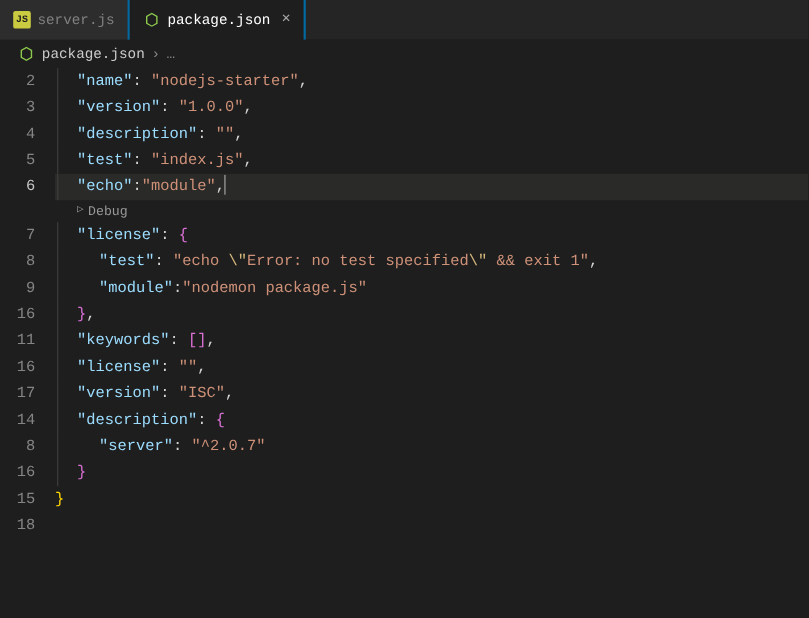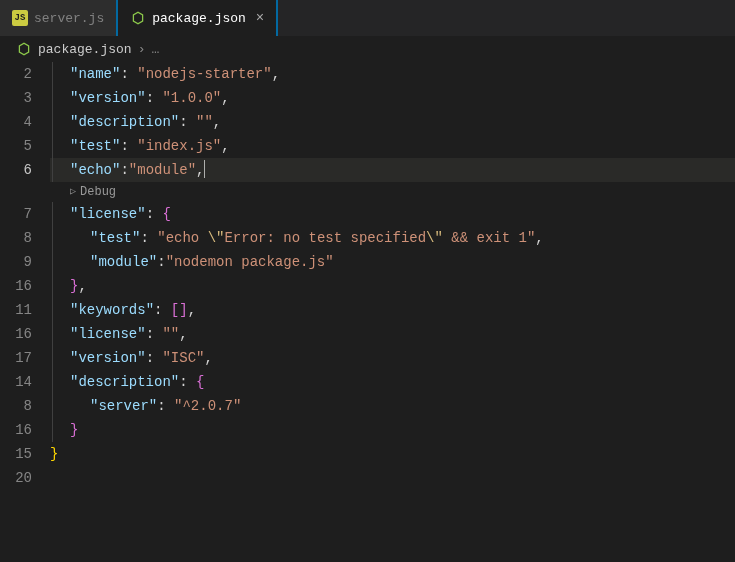--- a/index.html
+++ b/index.html
@@ -125,21 +125,21 @@
     <div class="ln">8</div>
     <div class="ln">9</div>
     <div class="ln">16</div>
     <div class="ln">11</div>
     <div class="ln">16</div>
     <div class="ln">17</div>
     <div class="ln">14</div>
     <div class="ln">8</div>
     <div class="ln">16</div>
     <div class="ln">15</div>
-    <div class="ln">20</div>
+    <div class="ln">18</div>
   </div>
 
   <div class="code">
 
     <div class="line"><span class="indent-guide g1"></span><span class="pad"><span class="key"><span>"</span><span>name</span><span>"</span></span><span class="punct">:</span><span class="punct"> </span><span class="str"><span>"</span><span>nodejs-starter</span><span>"</span></span><span class="punct">,</span></span></div>
 
     <div class="line"><span class="indent-guide g1"></span><span class="pad"><span class="key"><span>"</span><span>version</span><span>"</span></span><span class="punct">:</span><span class="punct"> </span><span class="str"><span>"</span><span>1.0.0</span><span>"</span></span><span class="punct">,</span></span></div>
 
     <div class="line"><span class="indent-guide g1"></span><span class="pad"><span class="key"><span>"</span><span>description</span><span>"</span></span><span class="punct">:</span><span class="punct"> </span><span class="str"><span>"</span><span></span><span>"</span></span><span class="punct">,</span></span></div>
 

